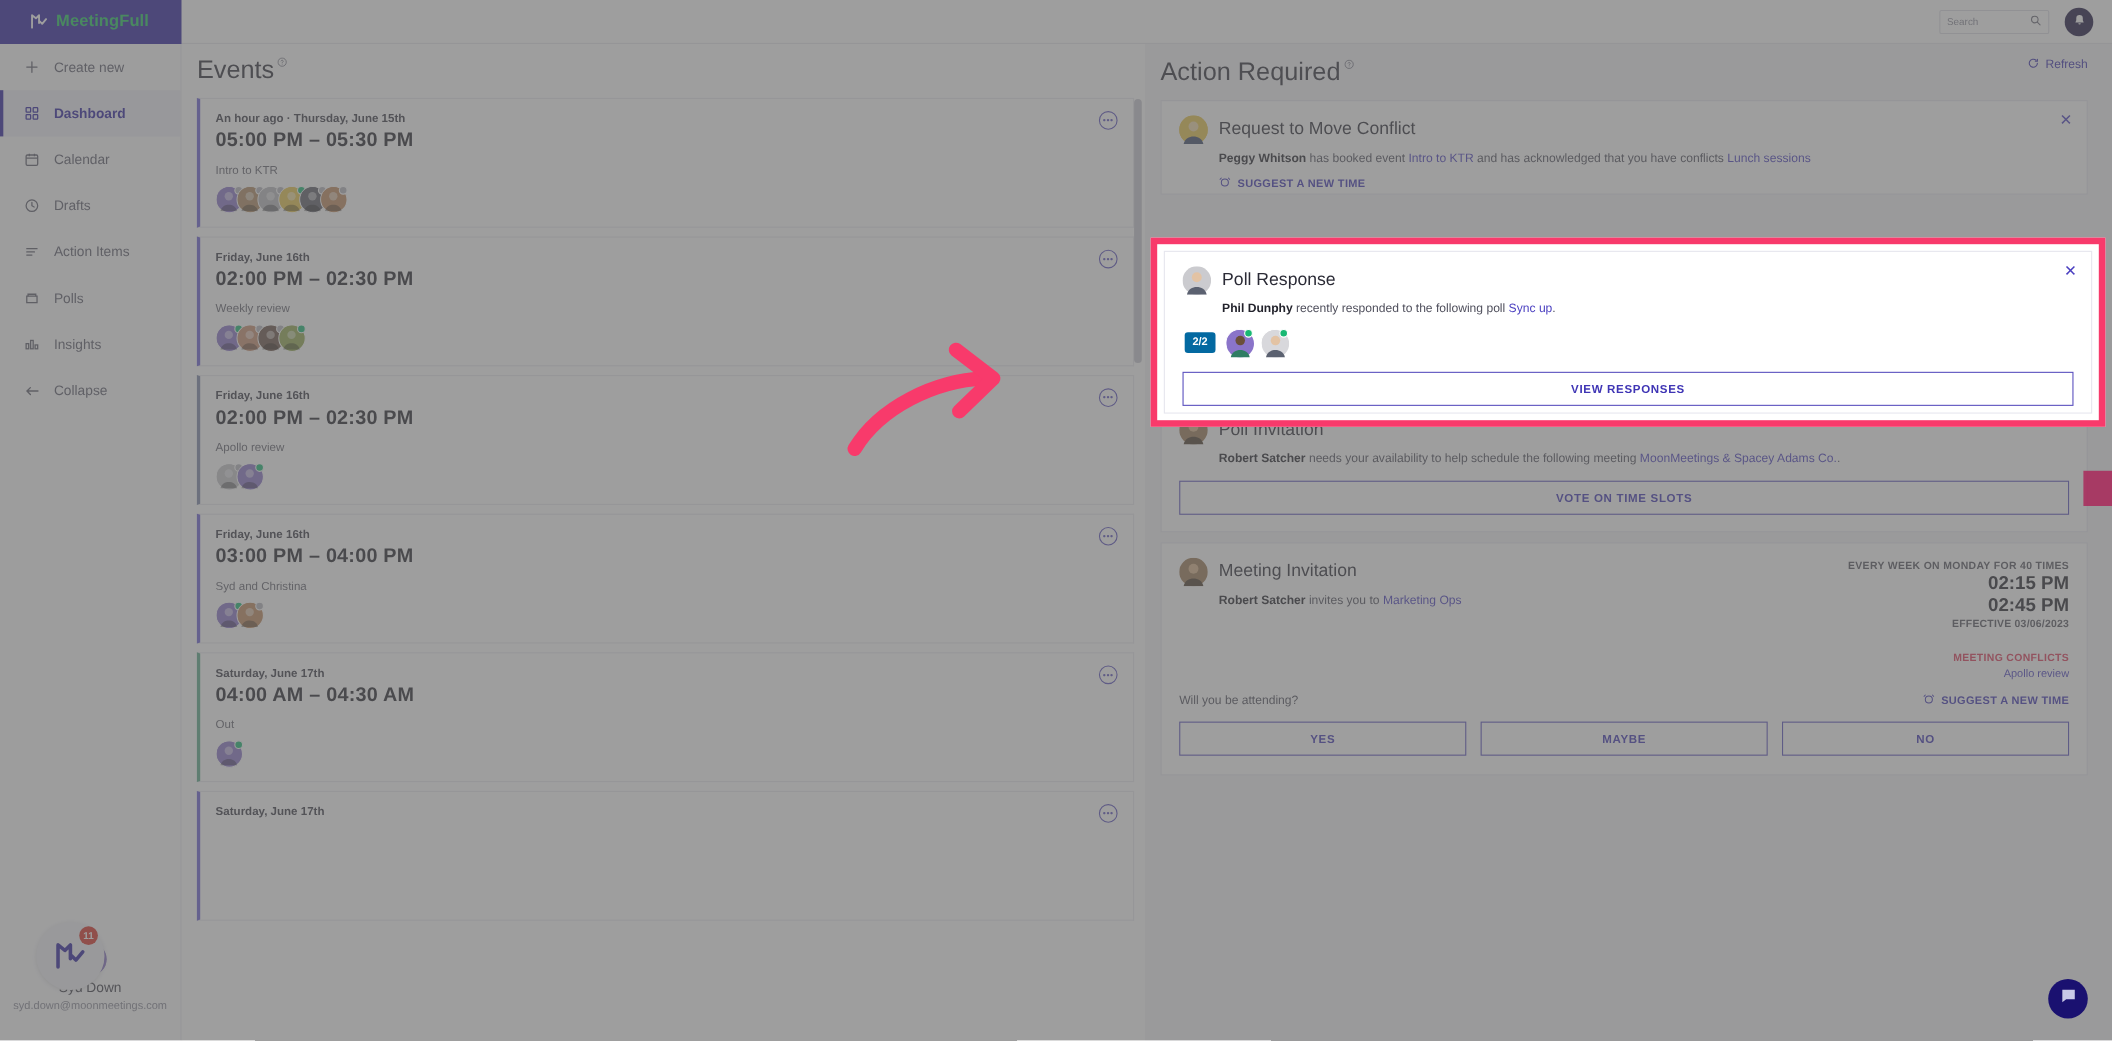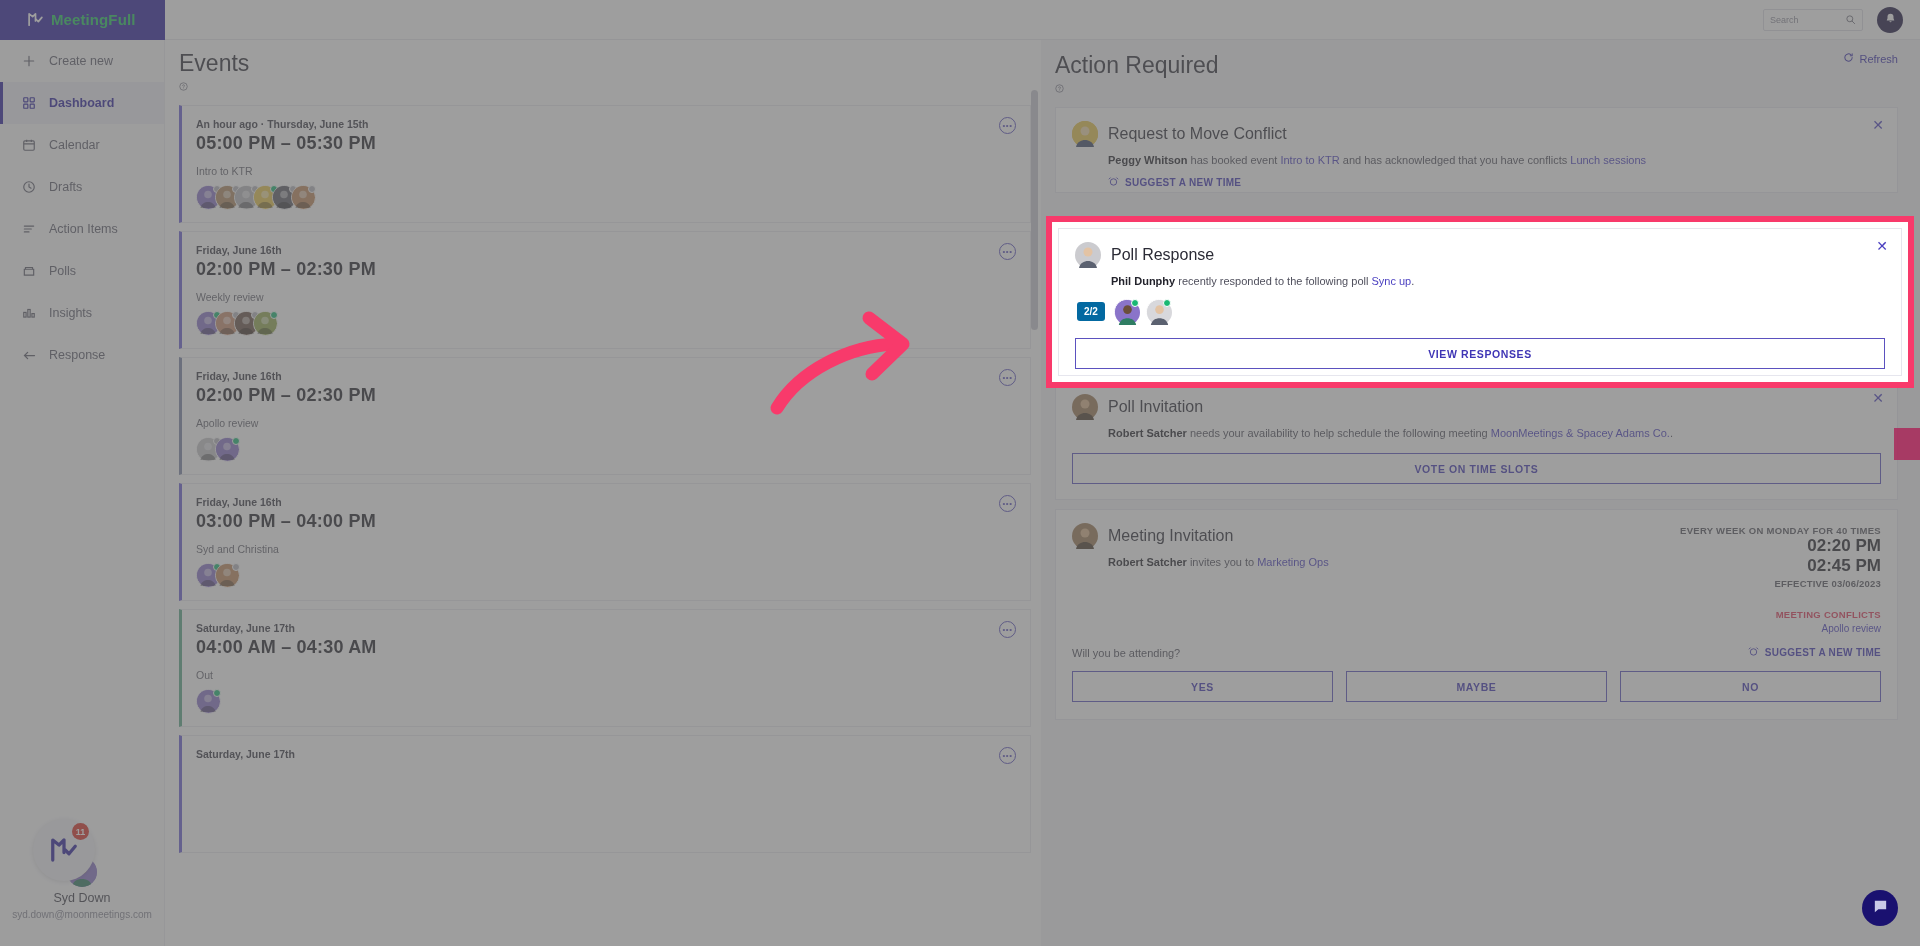--- a/index.html
+++ b/index.html
@@ -77,21 +77,21 @@
   }
   .user-av {
     width: 30px; height: 30px; border-radius: 50%;
     background: #8c7fc4; overflow: hidden; position: relative;
   }
   .user-name { font-size: 12.5px; color: #3c3c46; }
   .user-mail { font-size: 10px; color: #8a8a96; }
 
   
   .launcher {
-    position: absolute; left: 33px; bottom: 65px;
+    position: absolute; left: 33px; bottom: 46px;
     width: 62px; height: 62px; border-radius: 50%;
     background: #f2f2f6; display: flex; align-items: center; justify-content: center;
     box-shadow: 0 1px 4px rgba(0,0,0,.12);
   }
   .launcher-badge {
     position: absolute; top: 4px; right: 6px;
     min-width: 17px; height: 17px; border-radius: 50%;
     background: #d93025; color: #fff; font-size: 9px; font-weight: 700;
     display: flex; align-items: center; justify-content: center;
   }
@@ -100,21 +100,21 @@
   .events-col {
     position: absolute; top: 40px; left: 166px; width: 875px; height: 906px;
     background: #ffffff; overflow: hidden;
   }
   .action-col {
     position: absolute; top: 40px; left: 1041px; width: 879px; height: 906px;
     background: #f3f3f7; overflow: hidden;
   }
   .col-title {
     font-size: 23px; color: #2e2e38; font-weight: 400;
-    display: flex; align-items: flex-start; gap: 3px; flex-direction: column;
+    display: flex; align-items: flex-start; gap: 3px;
   }
   .help-dot {
     font-size: 10px; color: #6f6f7d; margin-top: 2px;
   }
   .events-head { padding: 10px 0 12px 13px; }
   .action-head {
     padding: 12px 22px 12px 14px; display: flex;
     align-items: flex-start; justify-content: space-between;
   }
   .refresh {
@@ -352,21 +352,21 @@
         </span>
         <span>Insights</span>
       </div>
 
       <div class="nav-item">
         <span class="ico">
           <svg width="15" height="15" viewBox="0 0 24 24" stroke="#5d5d6b" stroke-width="2" fill="none" stroke-linecap="round">
             <path d="M20 12H4M9 7l-5 5 5 5"></path>
           </svg>
         </span>
-        <span>Response</span>
+        <span>Collapse</span>
       </div>
     </div>
 
     <div class="user-block">
       <div class="user-av">
         <svg width="30" height="30" viewBox="0 0 30 30">
           <circle cx="15" cy="15" r="15" fill="#8a74c9"></circle>
           <circle cx="15" cy="12" r="5" fill="#6b4f3a"></circle>
           <path d="M5 30c1-6 5-8 10-8s9 2 10 8z" fill="#2f7d63"></path>
         </svg>
@@ -652,21 +652,21 @@
                 </svg>
             </div>
             <div class="a-title">Meeting Invitation</div>
           </div>
           <div class="a-sub">
             <b>Robert Satcher</b><span> invites you to </span><span class="lnk">Marketing Ops</span>
           </div>
         </div>
         <div class="mi-right">
           <div class="mi-recur">EVERY WEEK ON MONDAY FOR 40 TIMES</div>
-          <div class="mi-time">02:20 PM</div>
+          <div class="mi-time">02:15 PM</div>
           <div class="mi-time">02:45 PM</div>
           <div class="mi-eff">EFFECTIVE 03/06/2023</div>
           <div class="mi-conf">MEETING CONFLICTS</div>
           <div class="mi-conf-item">Apollo review</div>
         </div>
       </div>
       <div class="attend-row">
         <div class="attend-q">Will you be attending?</div>
         <div class="suggest" style="margin-top:0;">
           <span>

